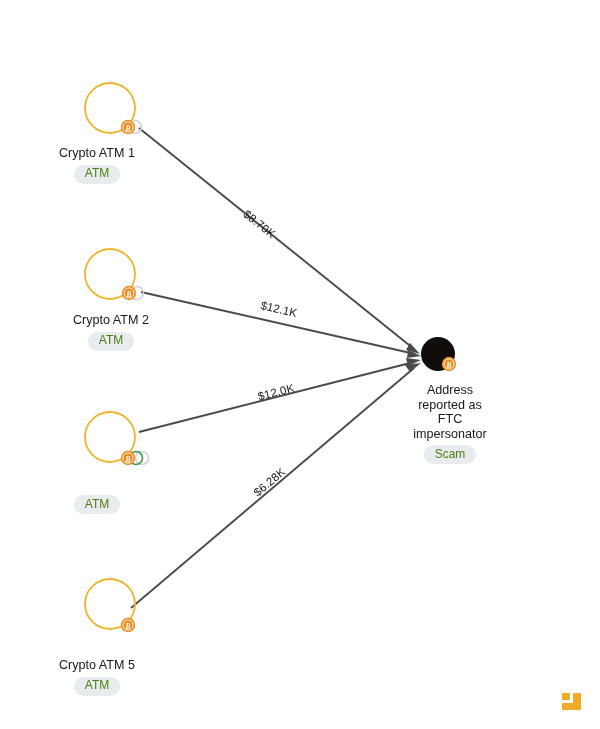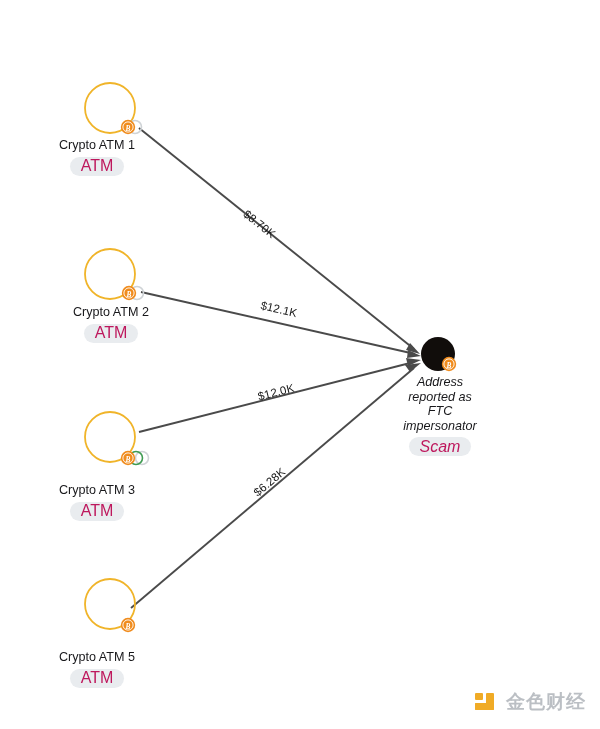--- a/index.html
+++ b/index.html
@@ -77,43 +77,44 @@
     fill: #171717;
     letter-spacing: 0.1px;
   }
 
   
   .node-caption {
     position: absolute;
     text-align: center;
     width: 190px;
     line-height: 14px;
+    margin-top: 8px;
   }
   .node-title {
     font-size: 12.6px;
     color: #18181b;
     white-space: pre-line;
     line-height: 14.5px;
   }
   .type-pill {
     display: inline-block;
     margin-top: 4px;
     padding: 2.5px 11px 3.5px 11px;
     border-radius: 11px;
     background: #e9ecef;
-    color: #be185d;
-    font-size: 16px;
+    color: #4d7c0f;
+    font-size: 12px;
     line-height: 13px;
   }
 
   #cap-atm1 { left: 2px;  top: 138px; }
   #cap-atm2 { left: 0px;  top: 305px; padding-left: 16px; }
   #cap-atm3 { left: 2px;  top: 483px; }
   #cap-atm4 { left: 2px;  top: 650px; }
-  #cap-central { left: 345px; top: 375px; font-style: italic; }
+  #cap-central { left: 355px; top: 375px; }
 
   
   #watermark {
     position: absolute;
     right: 14px;
     bottom: 14px;
     display: flex;
     align-items: center;
     gap: 7px;
     opacity: 0.96;
@@ -215,21 +216,20 @@
   <div class="node-title">Crypto ATM 1</div>
   <span class="type-pill">ATM</span>
 </div>
 
 <div class="node-caption" id="cap-atm2">
   <div class="node-title">Crypto ATM 2</div>
   <span class="type-pill">ATM</span>
 </div>
 
 <div class="node-caption" id="cap-atm3">
-  <div class="node-title">Crypto ATM 3</div>
   <span class="type-pill">ATM</span>
 </div>
 
 <div class="node-caption" id="cap-atm4">
   <div class="node-title">Crypto ATM 5</div>
   <span class="type-pill">ATM</span>
 </div>
 
 <div class="node-caption" id="cap-central">
   <div class="node-title">Address
@@ -239,14 +239,13 @@
   <span class="type-pill">Scam</span>
 </div>
 
 <div id="watermark">
   <svg width="26" height="26" viewBox="0 0 26 26">
     <rect x="2" y="4" width="8" height="7" rx="1" fill="#f0a81e"></rect>
     <rect x="13" y="4" width="8" height="17" rx="1" fill="#f0a81e"></rect>
     <rect x="2" y="14" width="8" height="7" rx="1" fill="#f0a81e"></rect>
     <rect x="2" y="14" width="19" height="7" rx="1" fill="#f0a81e"></rect>
   </svg>
-  <span class="wm-text">金色财经</span>
 </div>
 
 </body></html>

